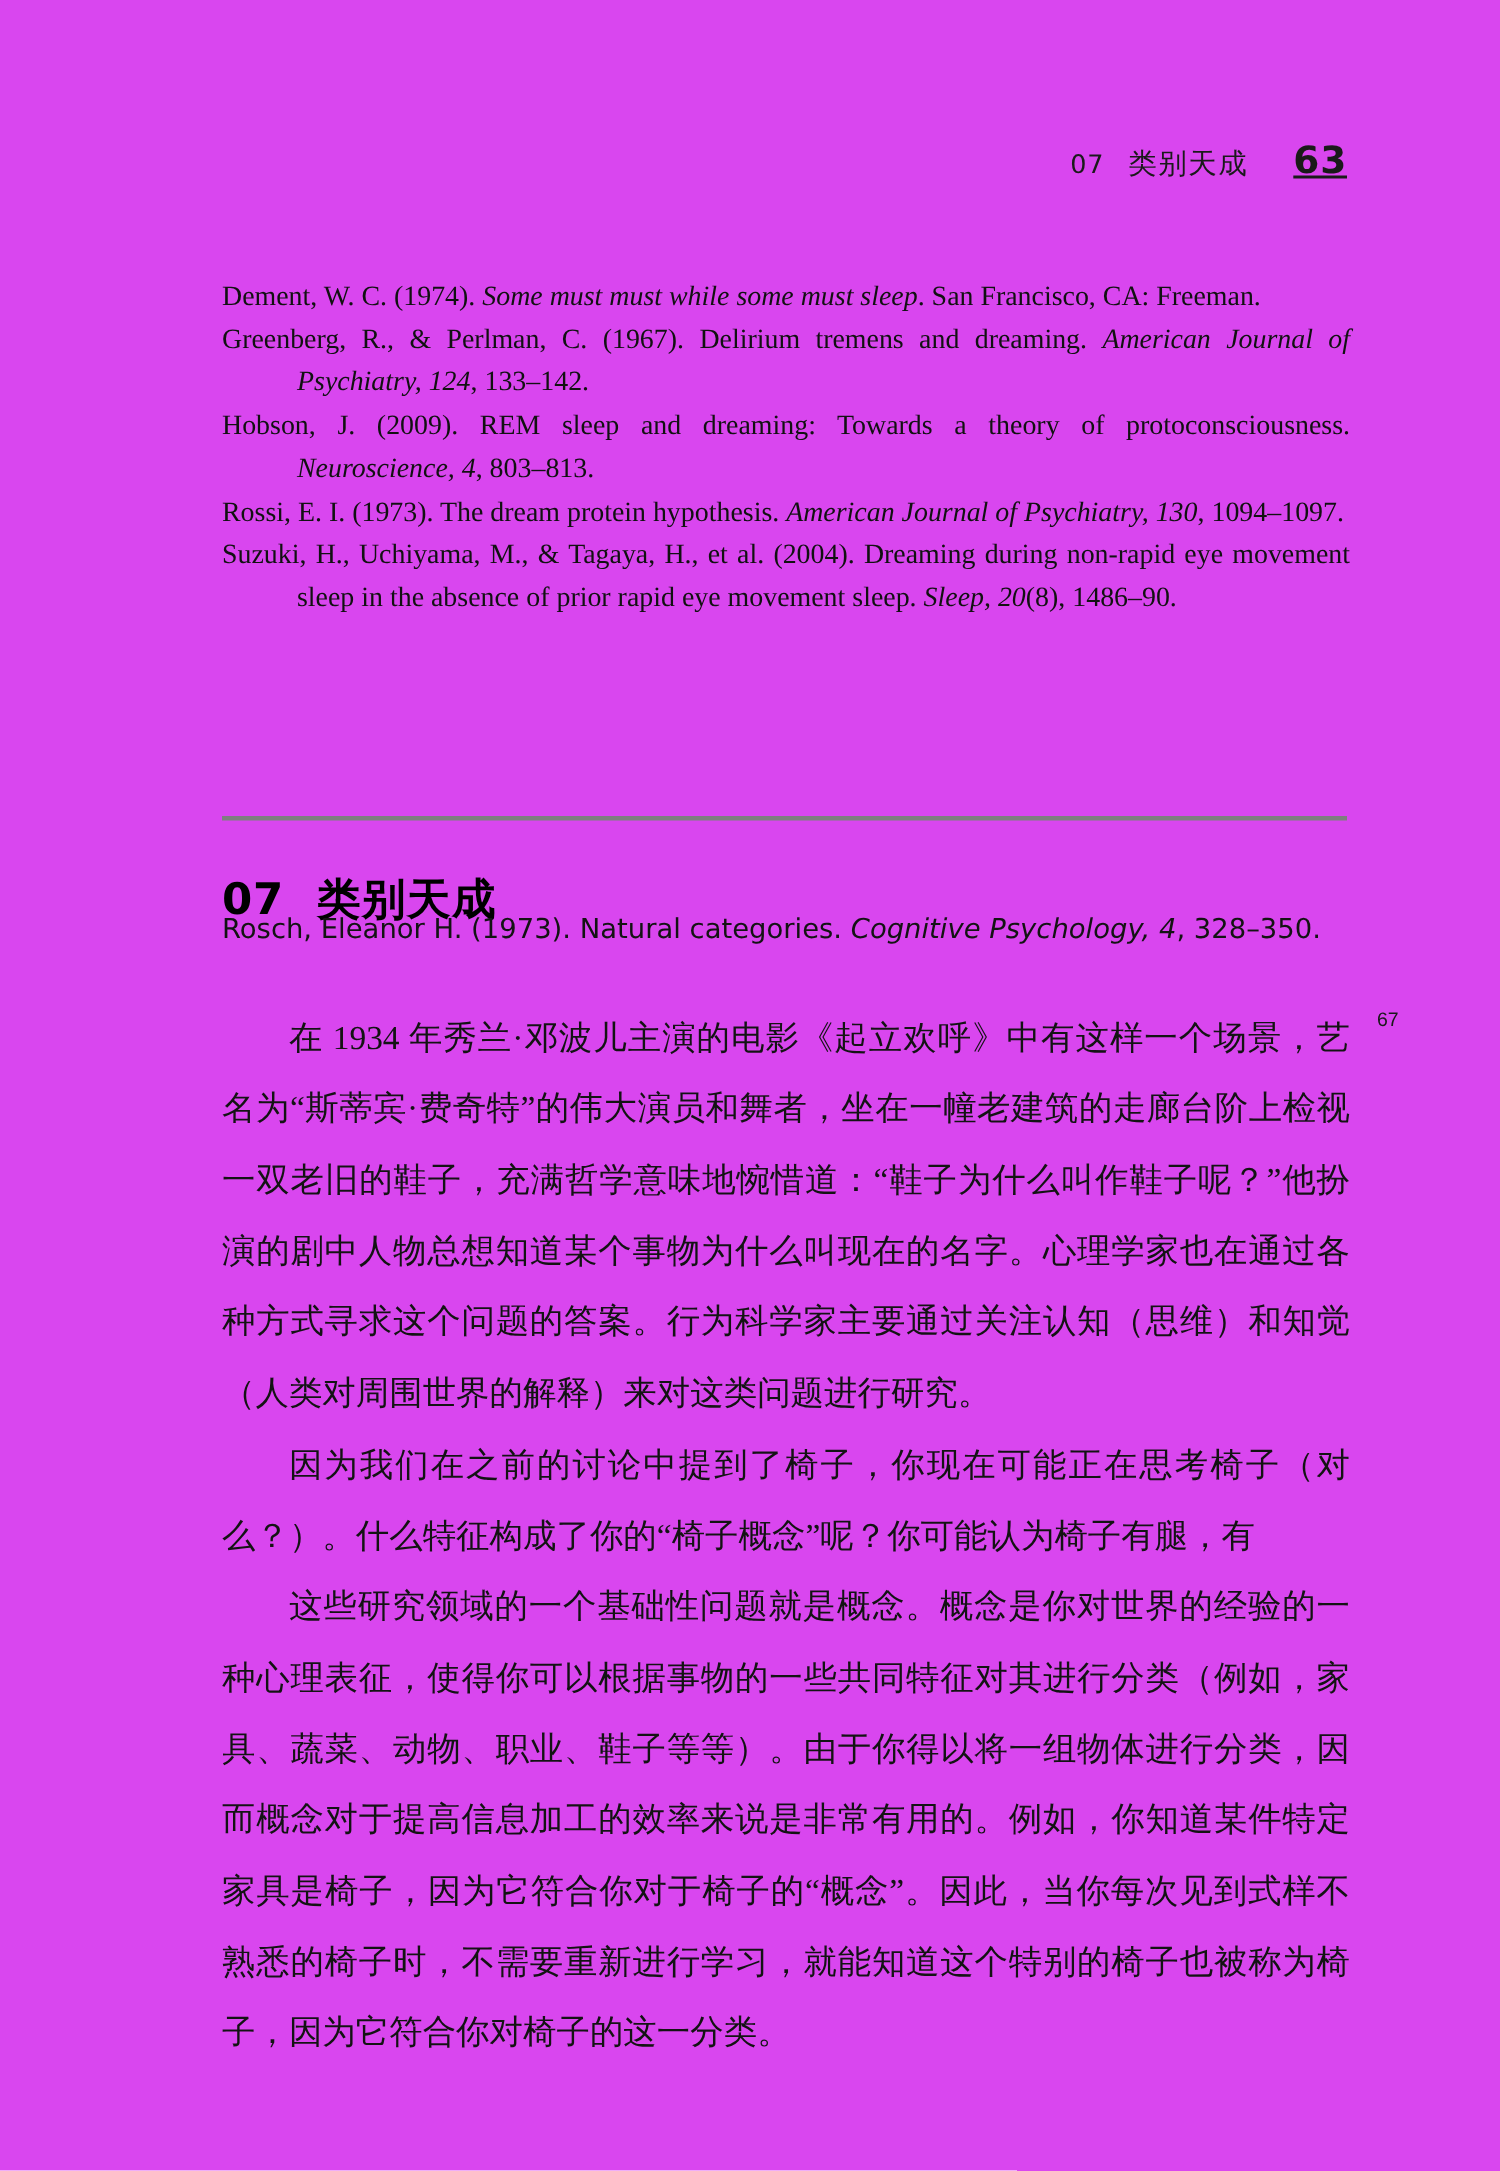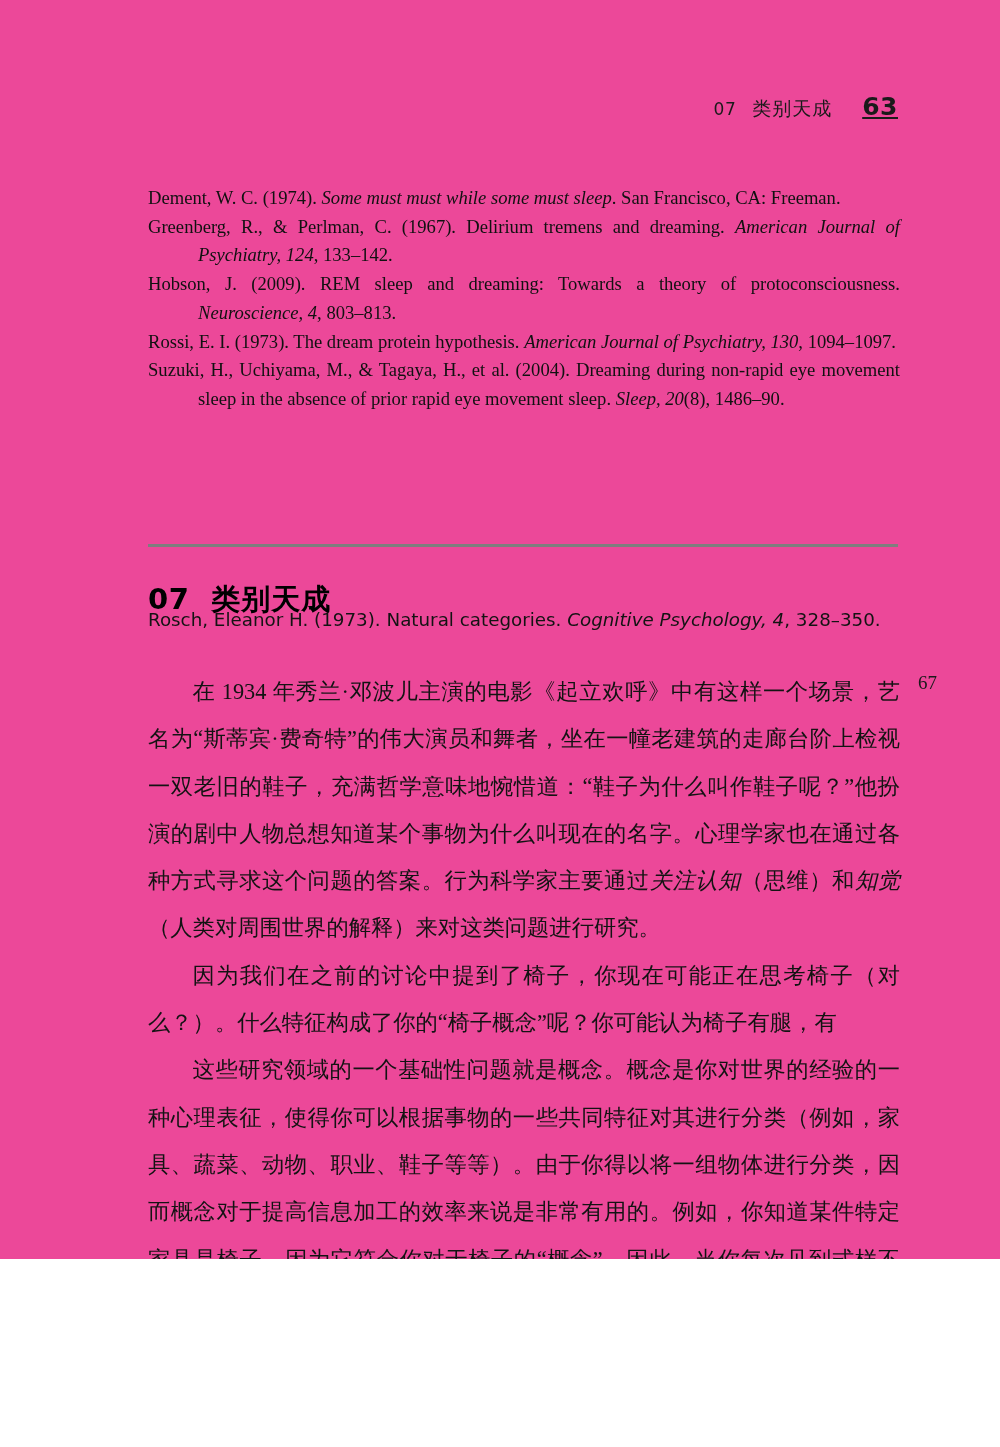--- a/index.html
+++ b/index.html
@@ -3,22 +3,22 @@
 <meta charset="utf-8">
 <style>
   html, body {
     margin: 0;
     padding: 0;
     background: #ffffff;
   }
   .page {
     position: relative;
     width: 1000px;
-    height: 1259px;
-    background: #ec4899;
+    height: 1447px;
+    background: #d946ef;
     overflow: hidden;
     font-family: "Liberation Serif", "DejaVu Serif", serif;
     color: #111111;
   }
 
   
   .running-header {
     position: absolute;
     left: 148px;
     right: 102px;
@@ -120,31 +120,30 @@
     text-align: justify;
     text-justify: inter-ideograph;
     color: #131313;
   }
   .body-text p {
     margin: 0;
     text-indent: 2em;
   }
   .body-text .kai {
     font-family: "DejaVu Serif", "Liberation Serif", serif;
-    font-style: italic;
     margin-top: 28px;
   }
 
   .margin-note {
     position: absolute;
     left: 918px;
     top: 672px;
-    font-size: 19px;
+    font-size: 13px;
     color: #1a1a1a;
-    font-family: Liberation Serif, serif;
+    font-family: Liberation Sans, sans-serif;
   }
 </style>
 </head>
 <body>
 
 <div class="page">
 
   <div class="running-header">
     <span class="rh-chapnum">07</span>
     <span class="rh-chaptitle">类别天成</span>

